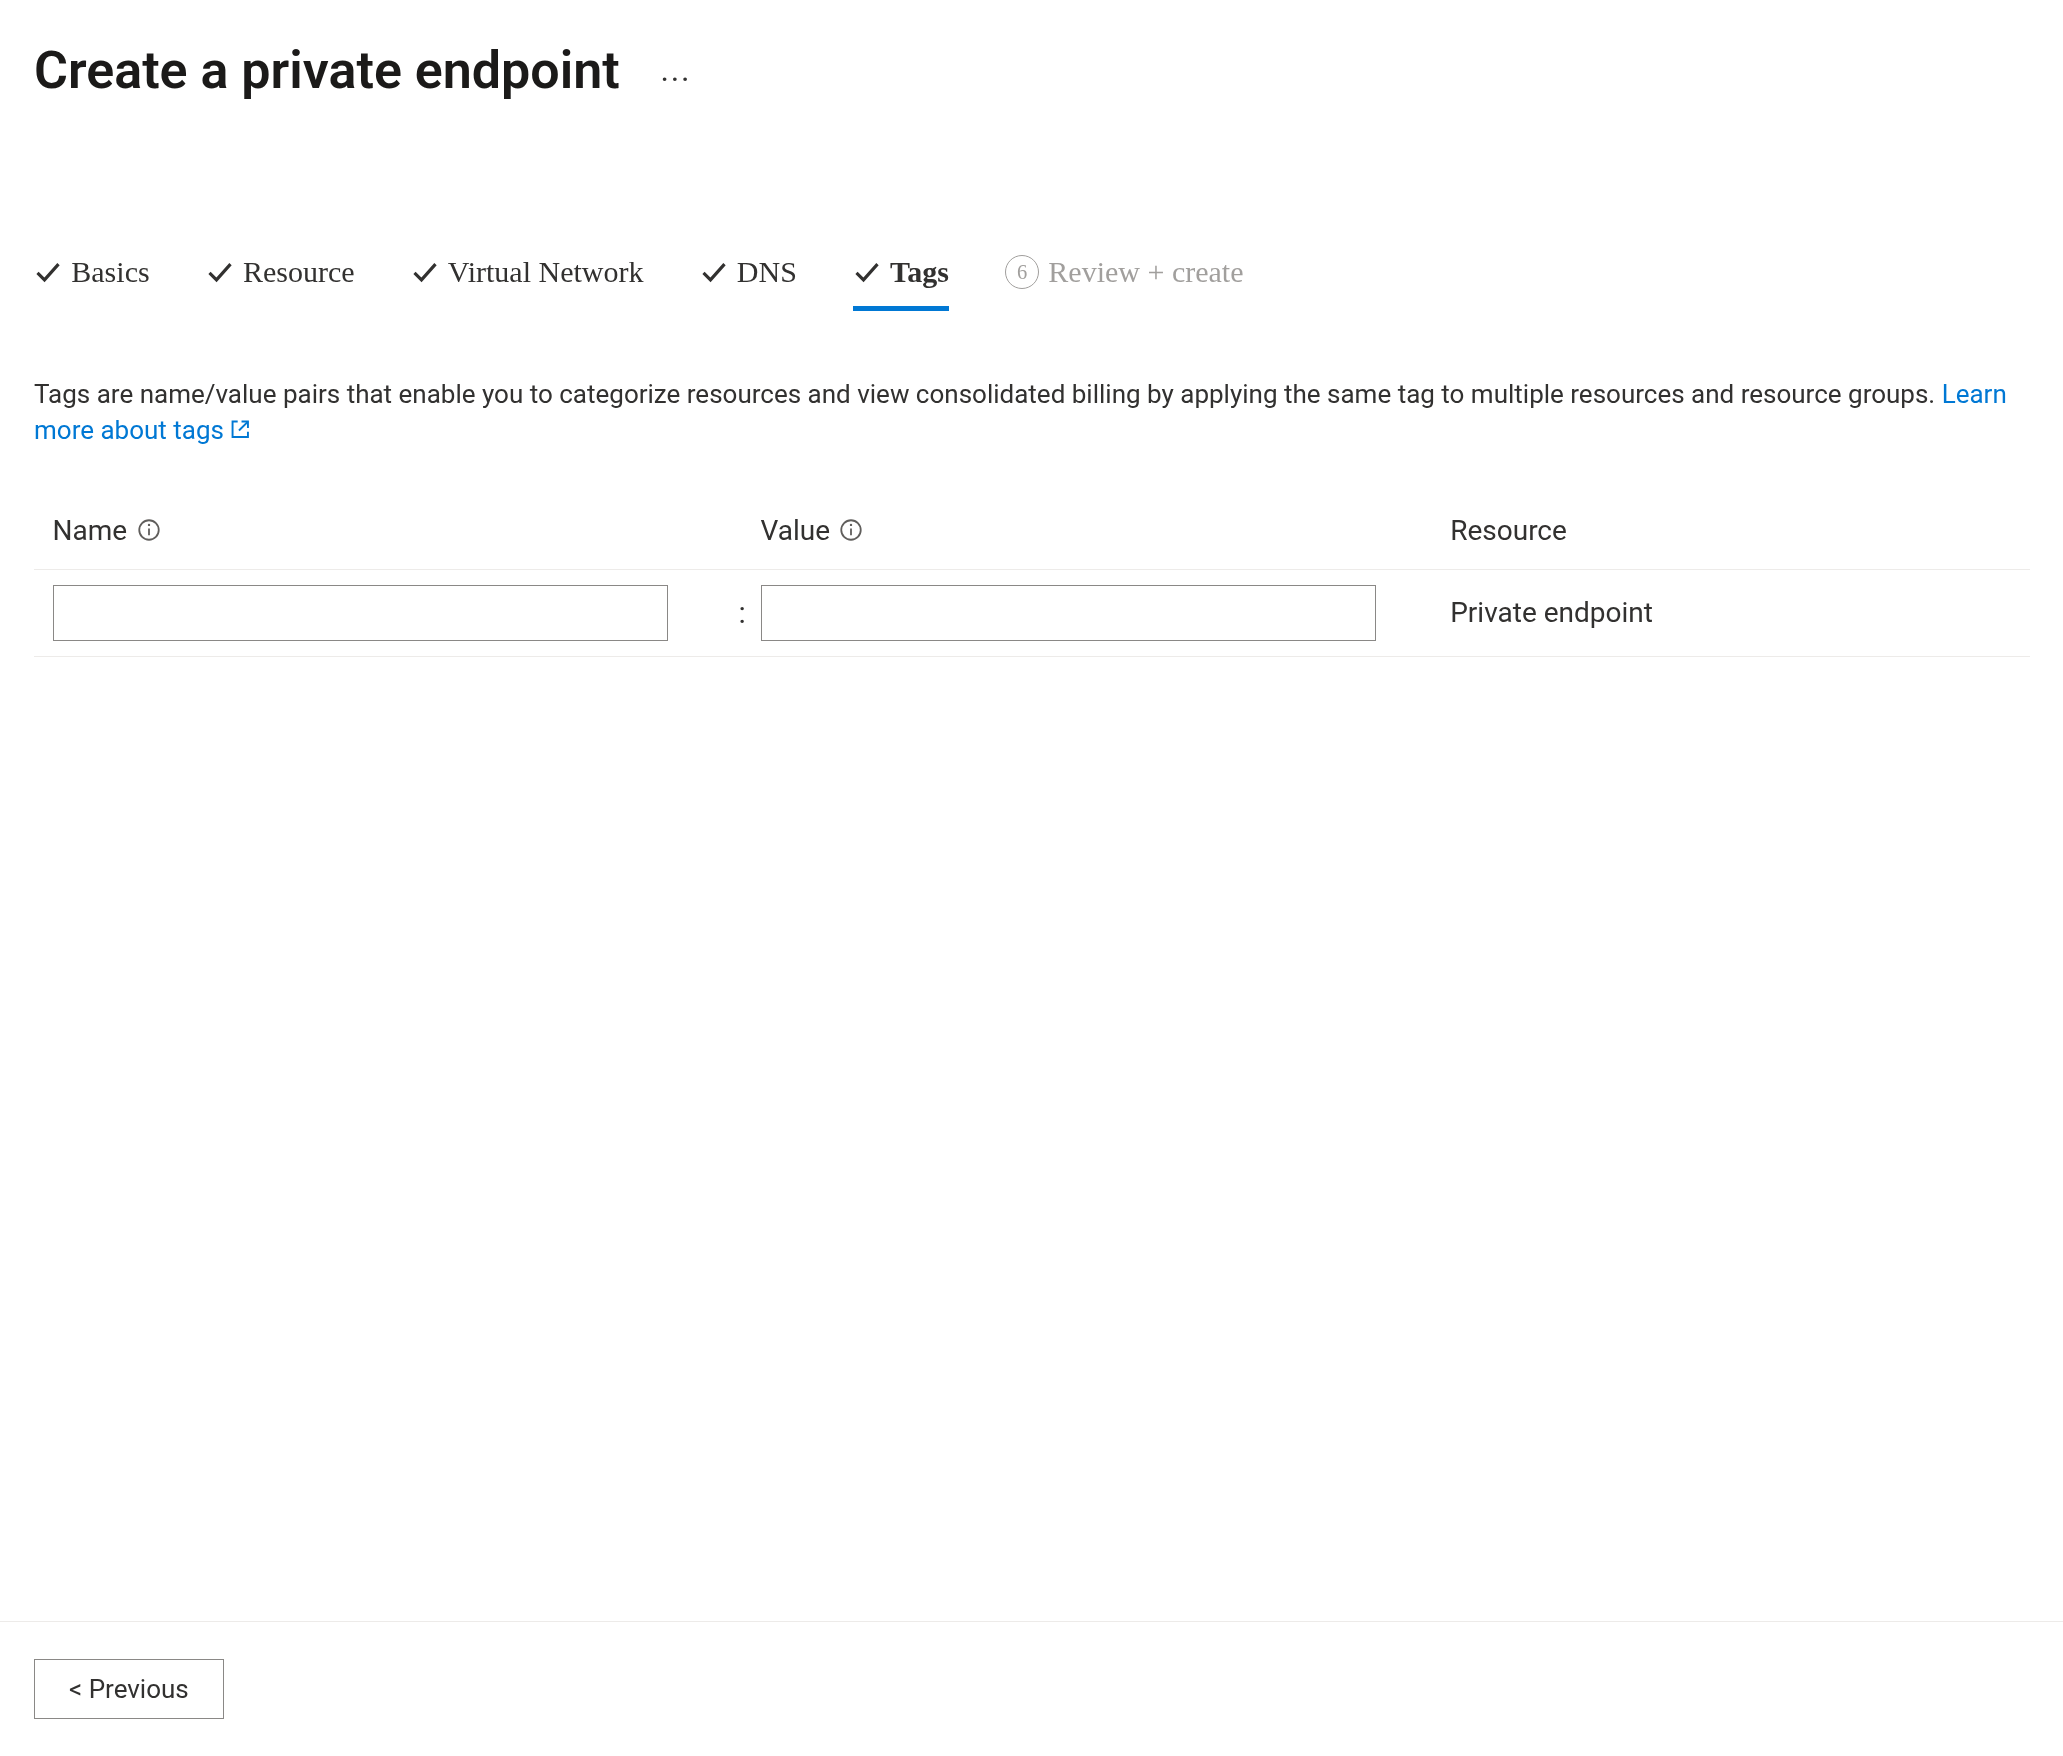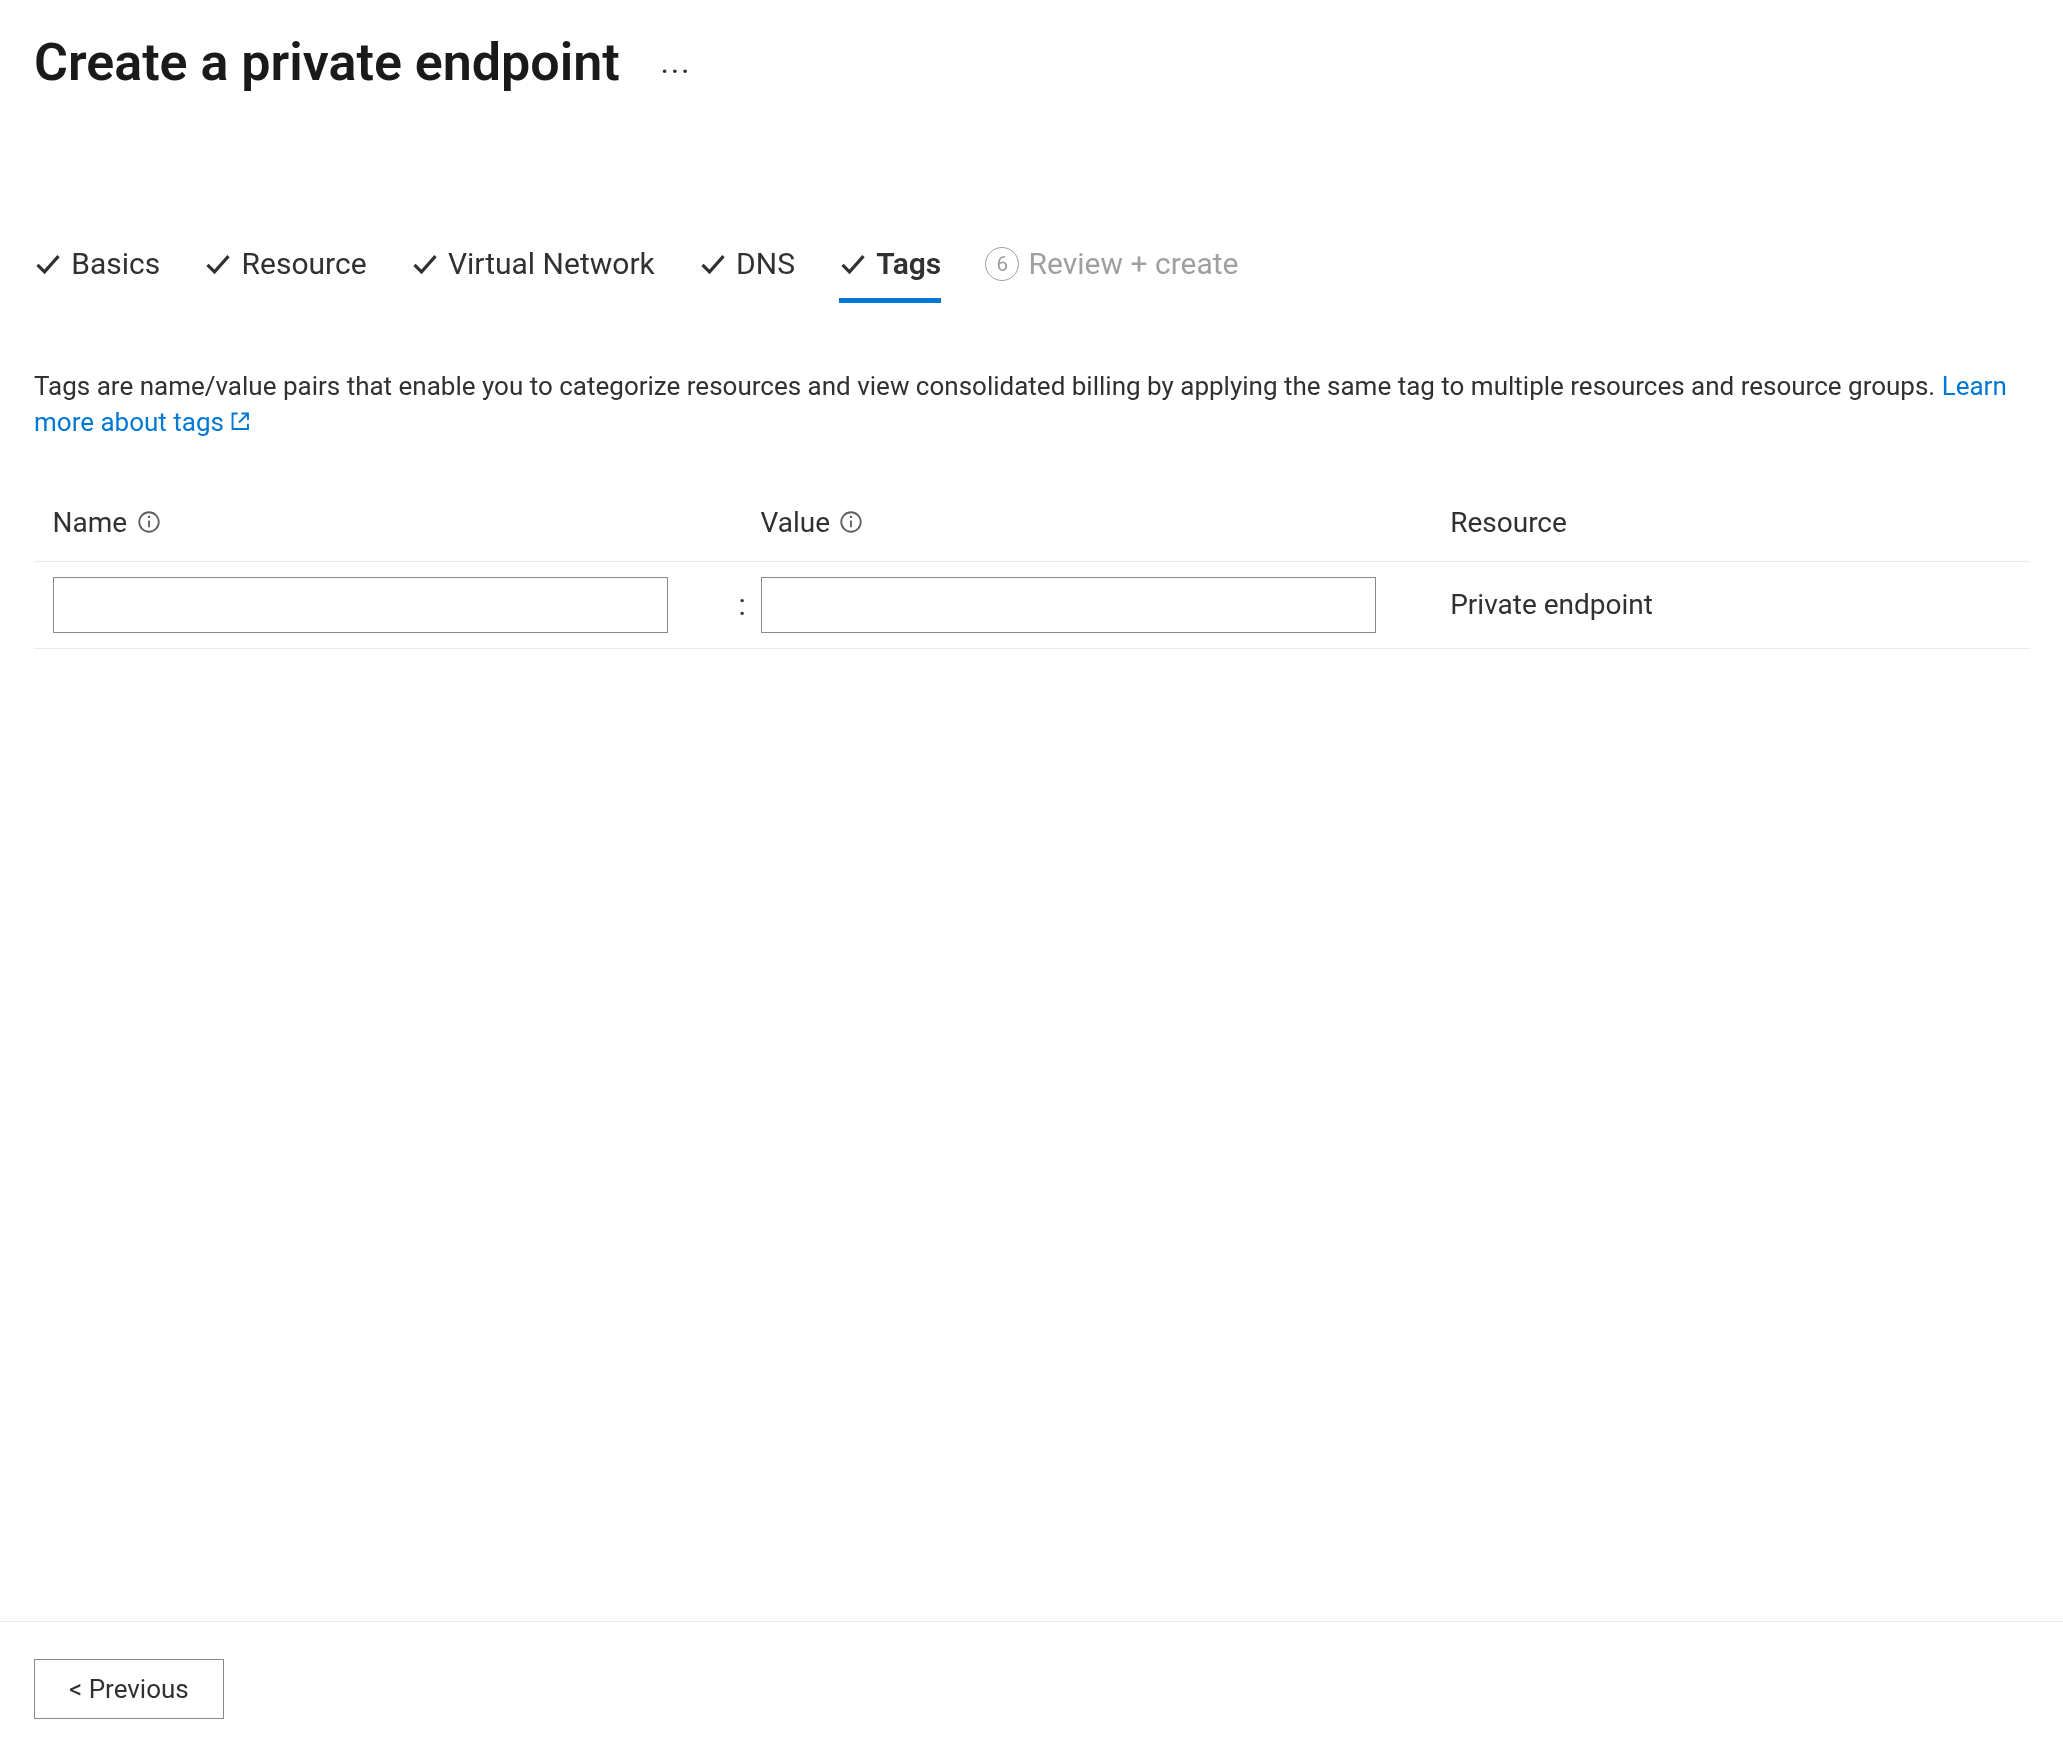--- a/index.html
+++ b/index.html
@@ -17,21 +17,21 @@
     font-family:"Segoe UI","Segoe UI Web",-apple-system,BlinkMacSystemFont,Roboto,"Helvetica Neue",sans-serif;
     color:var(--text);
     font-size:26px;
     line-height:1.4;
     width:2064px;
     min-height:1756px;
     background:#ffffff;
     position:relative;
   }
   .page{
-    padding:8px 34px;
+    padding:16px 34px;
   }
   .title-row{
     display:flex;
     align-items:center;
     gap:37px;
     padding-top:18.6px;
   }
   h1{
     font-size:52px;
     font-weight:600;
@@ -42,23 +42,24 @@
     font-size:32px;
     line-height:1;
     color:var(--text);
     cursor:pointer;
     padding:7.5px 3.7px;
     letter-spacing:1.9px;
     margin-top:18.6px;
   }
   .tabs{
     display:flex;
-    gap:44px;
+    gap:56px;
     margin-top:140px;
     align-items:flex-start;
+    font-family:Liberation Serif, serif;
   }
   .tab{
     display:flex;
     align-items:center;
     gap:9.3px;
     font-size:30px;
     color:var(--text);
     cursor:pointer;
     padding:3.7px 0 13px 0;
     border-bottom:5.6px solid transparent;

